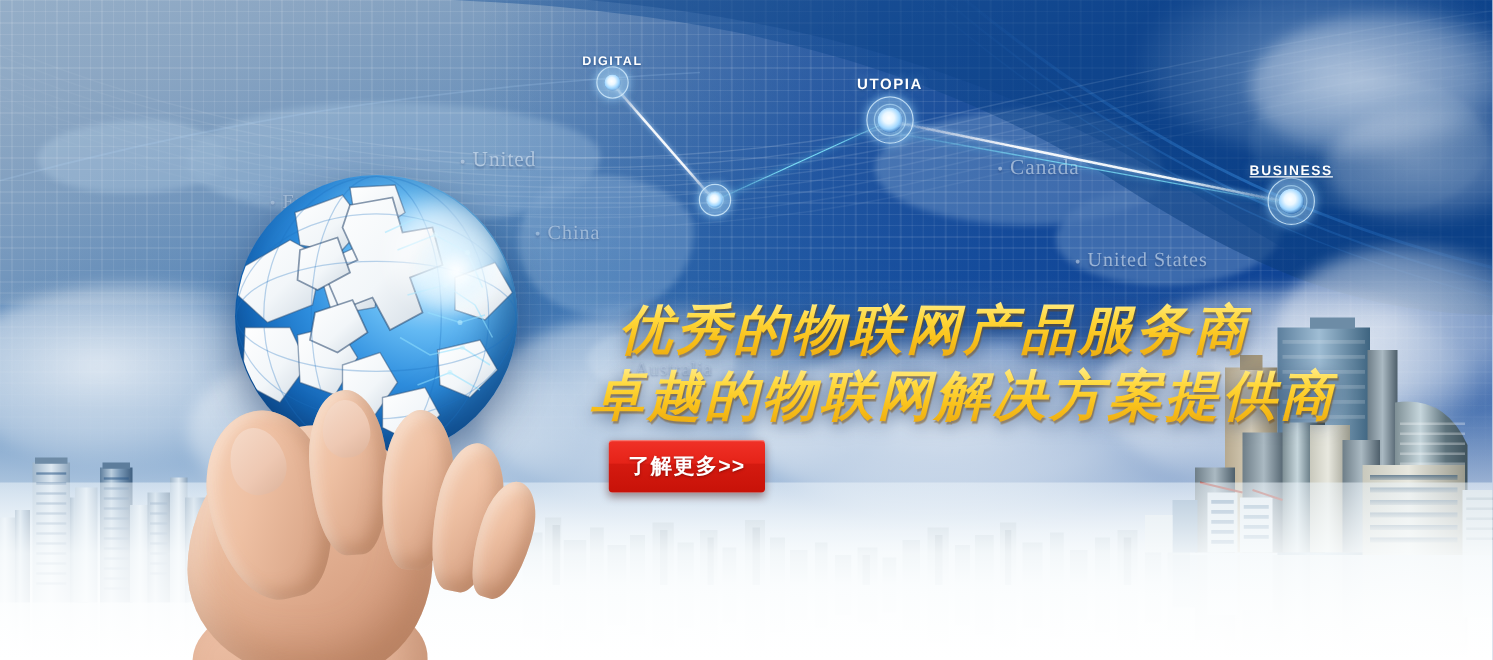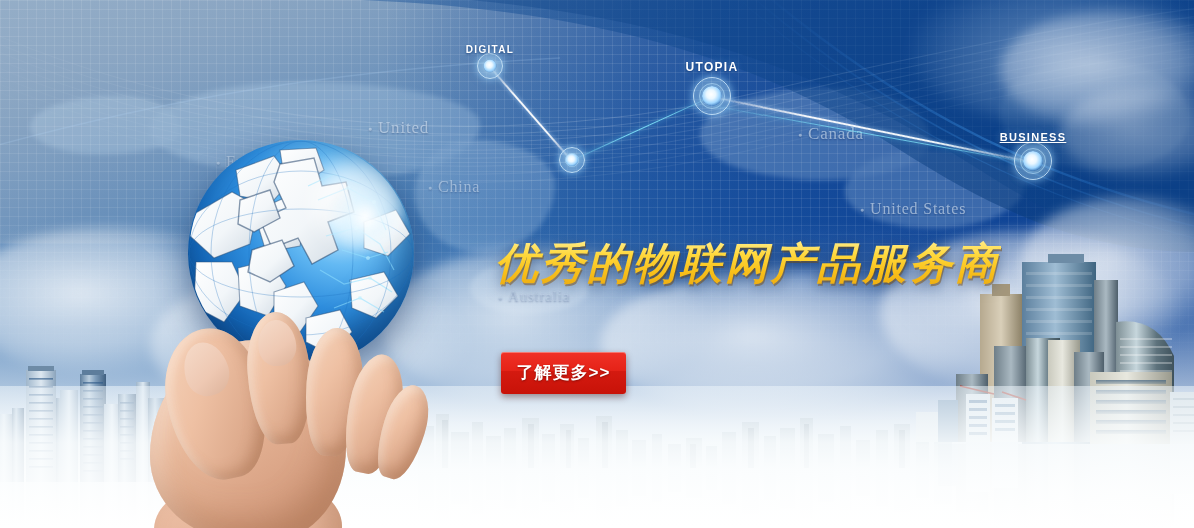--- a/index.html
+++ b/index.html
@@ -110,21 +110,21 @@
     font-family:"Liberation Serif","DejaVu Serif",serif;
     font-size:43px; letter-spacing:3px; font-style:italic;
     color:#fcd023;
     background:linear-gradient(to bottom,#fff3a6 0%,#ffd83c 34%,#f9c11b 62%,#e8a40d 100%);
     -webkit-background-clip:text; background-clip:text; -webkit-text-fill-color:transparent;
     filter:drop-shadow(1px 2px 0 rgba(120,70,0,.45)) drop-shadow(0 3px 7px rgba(20,50,95,.55)); }
   .gold1{ left:472px; top:235px;margin-left:23px; }
   .gold2{ left:472px; top:288px; }
 
   
-  .cta{ position:absolute; left:501px; top:352px; width:125px; height:42px;
+  .cta{ position:absolute; left:487px; top:352px; width:125px; height:42px;
     border:none; cursor:pointer; border-radius:3px;
     background:linear-gradient(to bottom,#f03127 0%,#e52318 44%,#d41a10 46%,#c81208 100%);
     box-shadow:0 3px 7px rgba(60,10,5,.42), inset 0 1px 0 rgba(255,255,255,.35);
     color:#ffffff; font-size:17px; font-weight:bold; letter-spacing:1px;
     font-family:"Liberation Sans","DejaVu Sans",sans-serif;
     text-shadow:0 1px 2px rgba(110,10,5,.7); line-height:42px; text-align:center; padding:0; }
 </style>
 </head>
 <body>
 
@@ -646,16 +646,17 @@
     <div class="finger" style="left:226px; top:196px; width:56px; height:128px; border-radius:50% 52% 42% 40%/44% 44% 56% 56%; transform:rotate(4deg);"></div>
 
     <div class="finger" style="left:268px; top:222px; width:52px; height:120px; border-radius:48% 54% 42% 40%/44% 44% 56% 56%; transform:rotate(11deg);"></div>
 
     <div class="finger" style="left:302px; top:252px; width:42px; height:96px; border-radius:48% 54% 42% 40%/44% 44% 56% 56%; transform:rotate(17deg);"></div>
   </div>
 
 
   <div class="headline-gold gold1">优秀的物联网产品服务商</div>
 
+  <div class="headline-gold gold2">卓越的物联网解决方案提供商</div>
 
   <button class="cta">了解更多&gt;&gt;</button>
 
 </div>
 
 </body></html>

